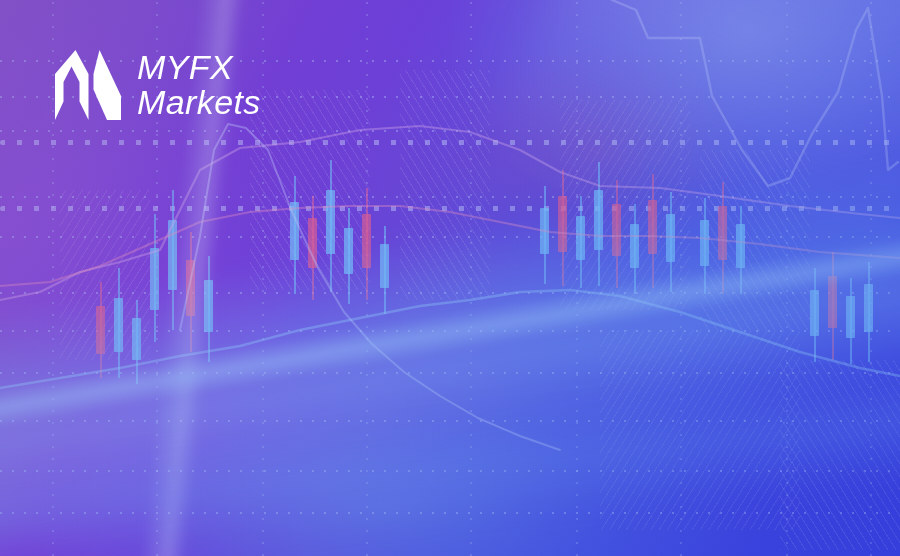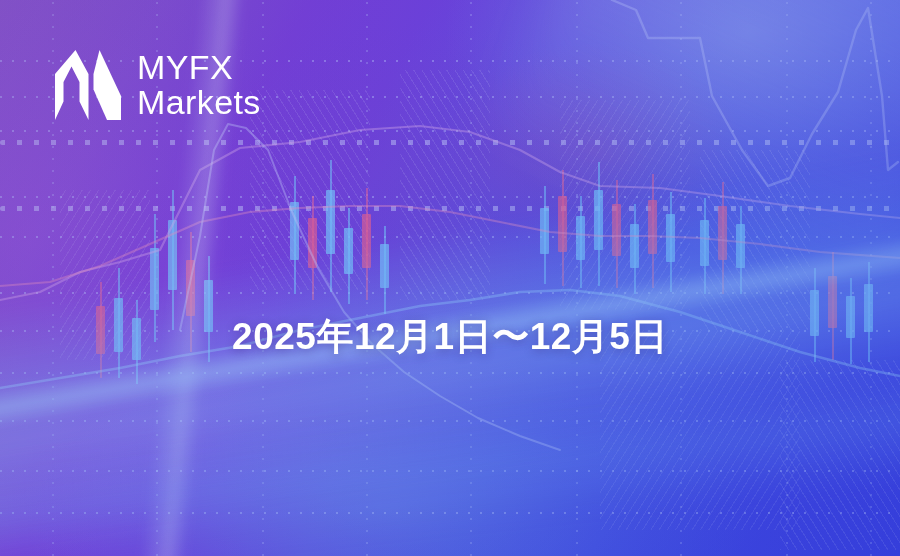--- a/index.html
+++ b/index.html
@@ -233,20 +233,21 @@
       rgba(90,40,170,0.20) 0%,
       rgba(80,45,190,0.12) 38%,
       rgba(45,55,200,0.20) 72%,
       rgba(40,50,205,0.28) 100%);
   }
 
   
   #content {
     position: absolute;
     inset: 0;
+    font-style: italic;
   }
 
   #logo {
     position: absolute;
     left: 55px;
     top: 48px;
     display: flex;
     align-items: center;
     gap: 16px;
   }
@@ -481,16 +482,15 @@
 
         <path d="M44.5 2 L66 48 L66 72 L52 72 L38.5 41.5 L38.5 26 Z" fill="#ffffff"></path>
       </svg>
       <div id="logo-wordmark">
         <span class="line">MYFX</span>
         <span class="line">Markets</span>
       </div>
     </div>
 
 
-    <div id="subhead">2025年12月1日〜12月5日</div>
 
   </div>
 </div>
 
 </body></html>

